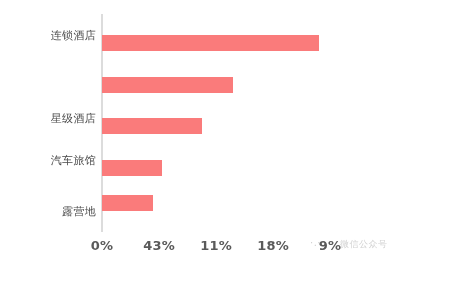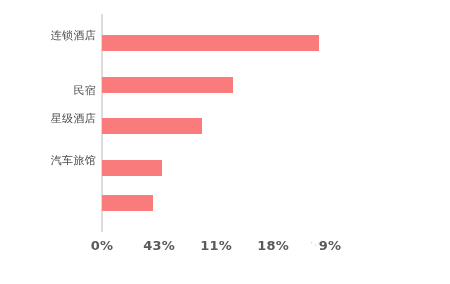--- a/index.html
+++ b/index.html
@@ -119,23 +119,23 @@
     font-size: 9px;
   }
 </style>
 </head>
 <body>
 
 <div id="chart-root" style="background: rgb(255, 255, 255);">
 
   <div class="cat-labels">
     <div class="cat-label" style="top: 14px; color: rgb(74, 74, 74);">连锁酒店</div>
-    <div class="cat-label" style="top: 69px; color: rgb(74, 74, 74);">民宿</div>
     <div class="cat-label" style="top: 139px; color: rgb(74, 74, 74);">汽车旅馆</div>
     <div class="cat-label" style="top: 97px; color: rgb(74, 74, 74);">星级酒店</div>
+    <div class="cat-label" style="top: 190px; color: rgb(74, 74, 74);">露营地</div>
   </div>
 
   <div class="plot">
     <div class="axis-line" style="background: rgb(220, 220, 220);"></div>
     <div class="bar" style="top: 21px; width: 216.6px; background: rgb(250, 123, 123);"></div>
     <div class="bar" style="top: 63px; width: 131.1px; background: rgb(250, 123, 123);"></div>
     <div class="bar" style="top: 104px; width: 99.75px; background: rgb(250, 123, 123);"></div>
     <div class="bar" style="top: 146px; width: 59.85px; background: rgb(250, 123, 123);"></div>
     <div class="bar" style="top: 181px; width: 51.3px; background: rgb(250, 123, 123);"></div>
   </div>
@@ -143,15 +143,16 @@
   <div class="x-labels">
     <div class="x-tick" style="left: 1px; color: rgb(90, 90, 90);">0%</div>
     <div class="x-tick" style="left: 58px; color: rgb(90, 90, 90);">43%</div>
     <div class="x-tick" style="left: 115px; color: rgb(90, 90, 90);">11%</div>
     <div class="x-tick" style="left: 172px; color: rgb(90, 90, 90);">18%</div>
     <div class="x-tick" style="left: 229px; color: rgb(90, 90, 90);">9%</div>
   </div>
 
   <div class="watermark">
     <span class="wm-mark">·.·</span>
+    <span class="wm-text">微信公众号</span>
   </div>
 
 </div>
 
 </body></html>

